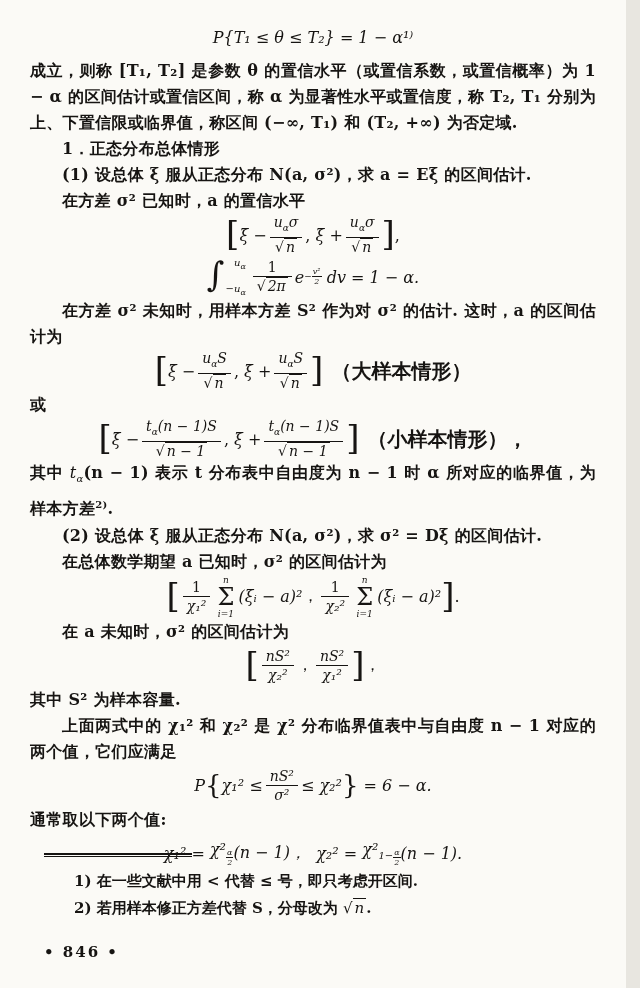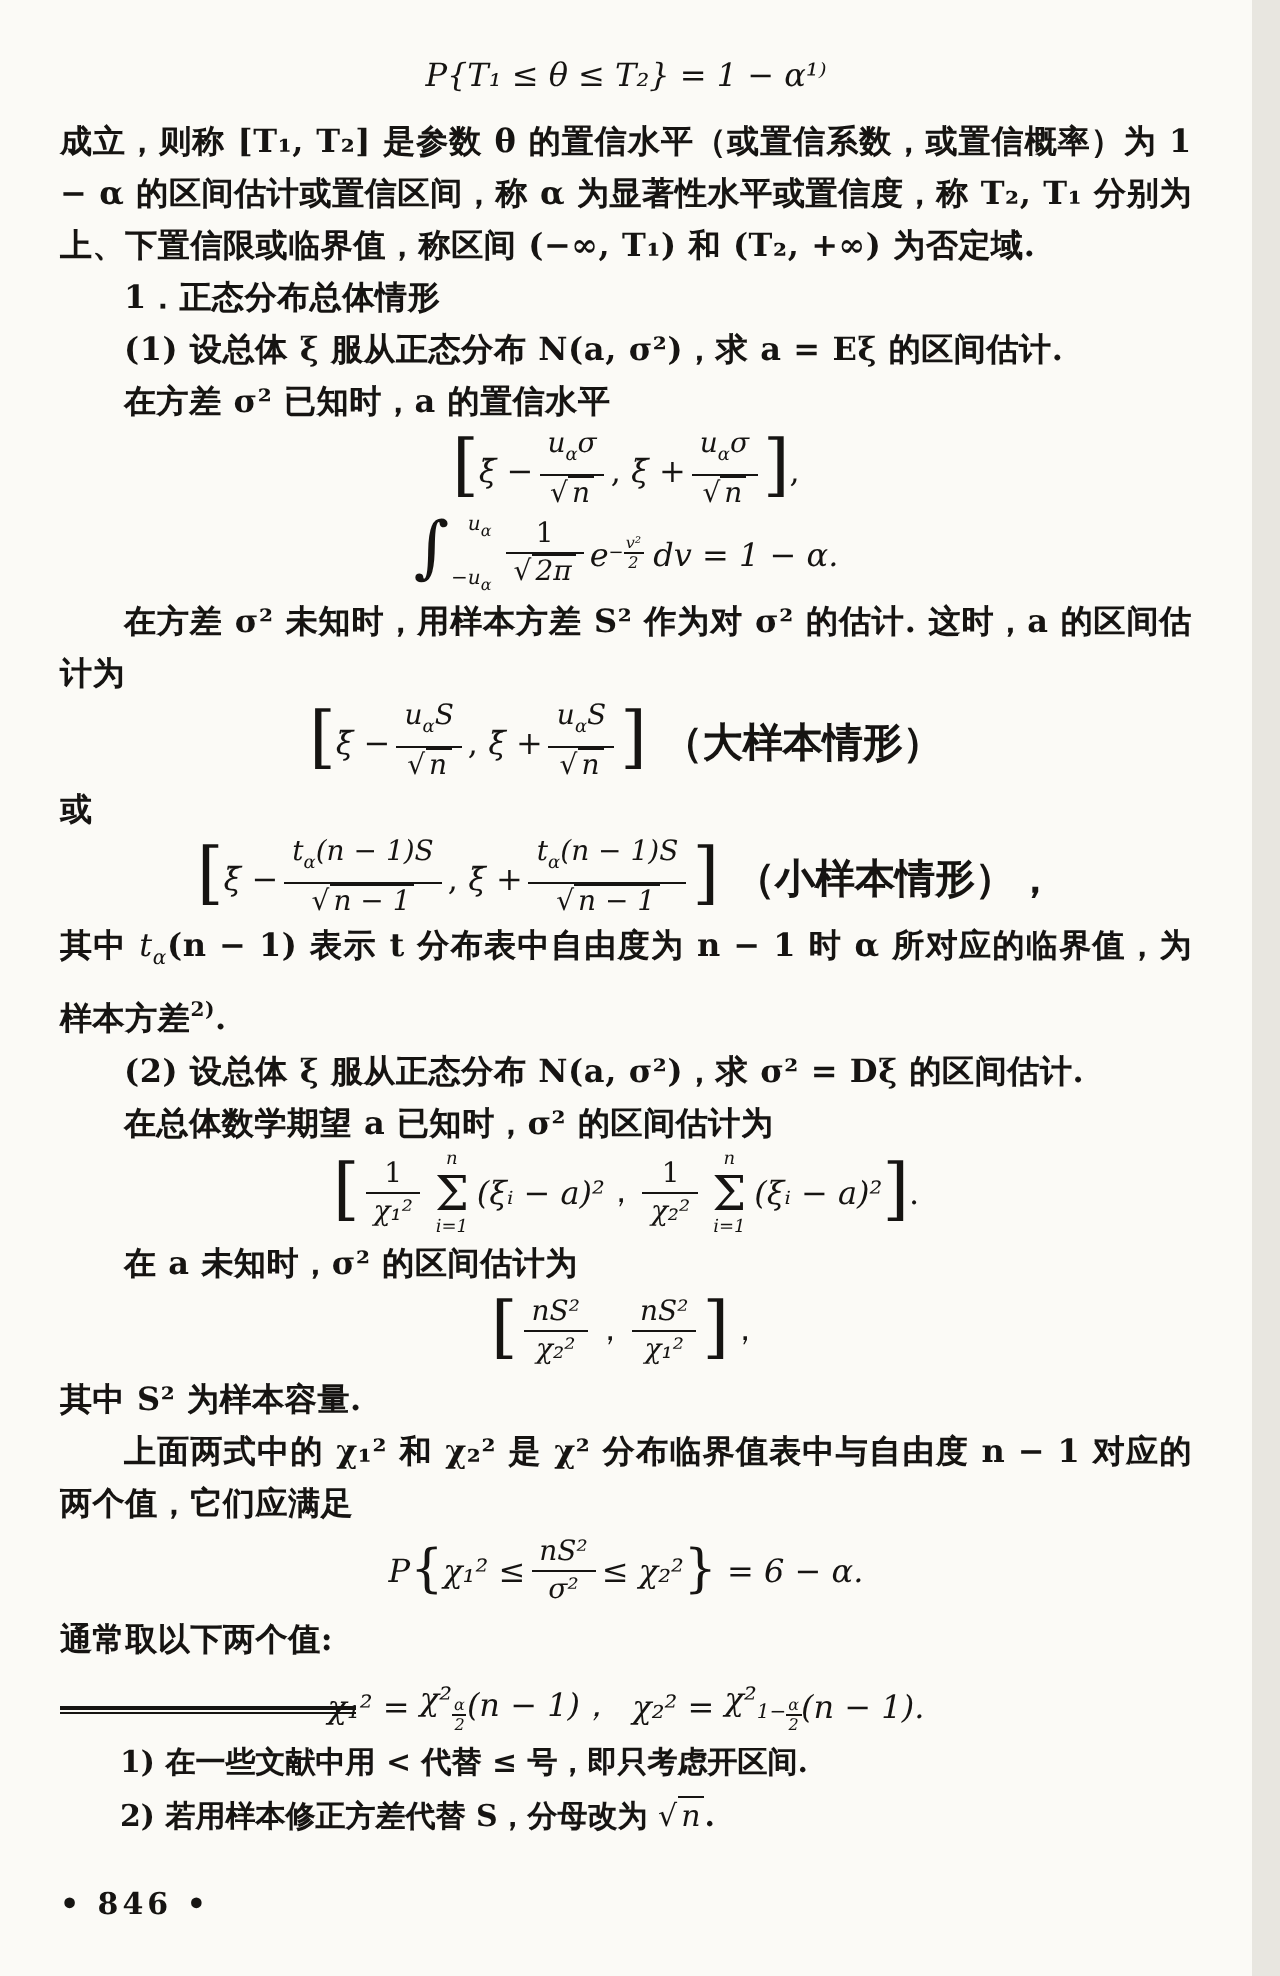--- a/index.html
+++ b/index.html
@@ -50,21 +50,21 @@
   .sum-sign{font-size:24px;line-height:24px;font-style:normal;}
   
   .sfrac{display:inline-block;text-align:center;vertical-align:-6px;}
   .sfrac .sf-t{display:block;font-size:8px;line-height:8px;border-bottom:1px solid #161412;padding:0 1px;}
   .sfrac .sf-b{display:block;font-size:8px;line-height:9px;}
   .expfrac{display:inline-block;vertical-align:6px;font-size:9px;}
   .expfrac .sfrac{vertical-align:-5px;}
   
   .brace{font-size:26px;font-style:normal;line-height:1;transform:translateY(-1px);}
   
-  .footer{position:absolute;left:30px;right:30px;bottom:12px;}
+  .footer{position:absolute;left:44px;right:30px;bottom:12px;}
   .fn-rule{width:148px;border-top:2.5px solid #161412;border-bottom:1px solid #161412;height:1px;margin-bottom:12px;}
   .fn{font-size:15px;line-height:25px;font-weight:bold;text-align:left;margin:0 0 2px 0;}
   .fn .mi{font-weight:normal;}
   .pagenum{font-size:15px;font-weight:bold;margin-top:22px;letter-spacing:2px;}
 </style>
 </head>
 <body>
 
 <div class="page">
 

